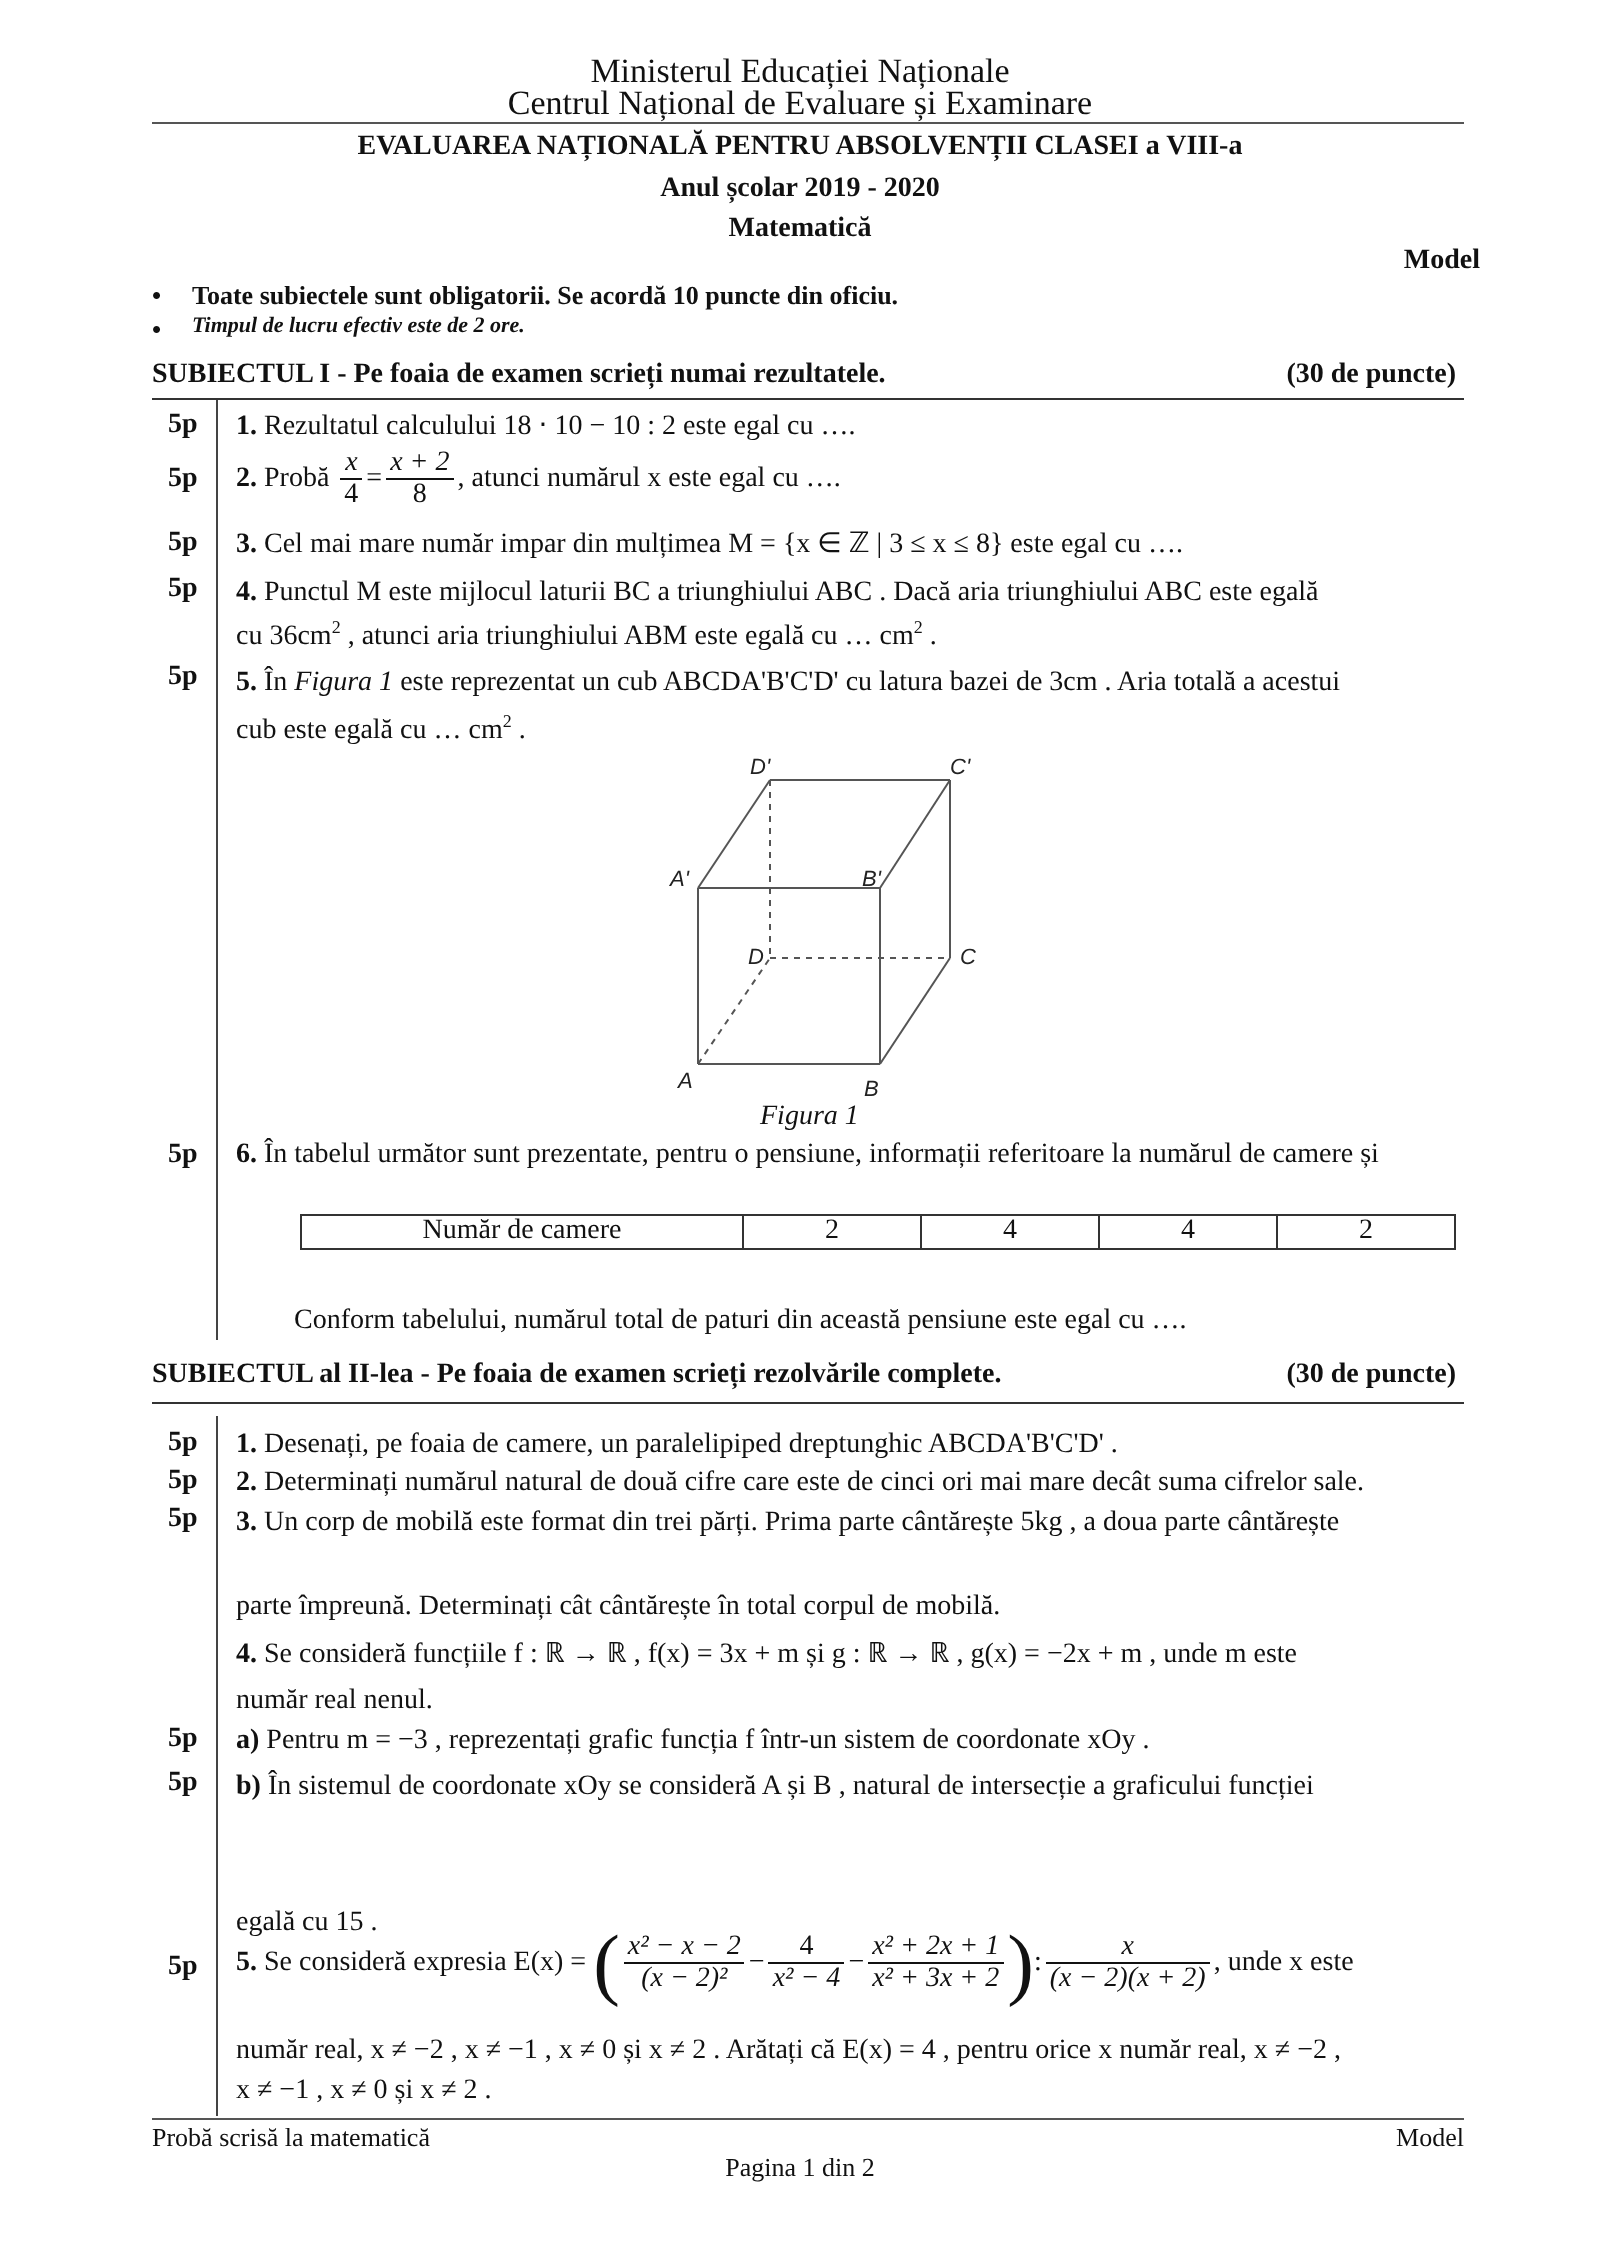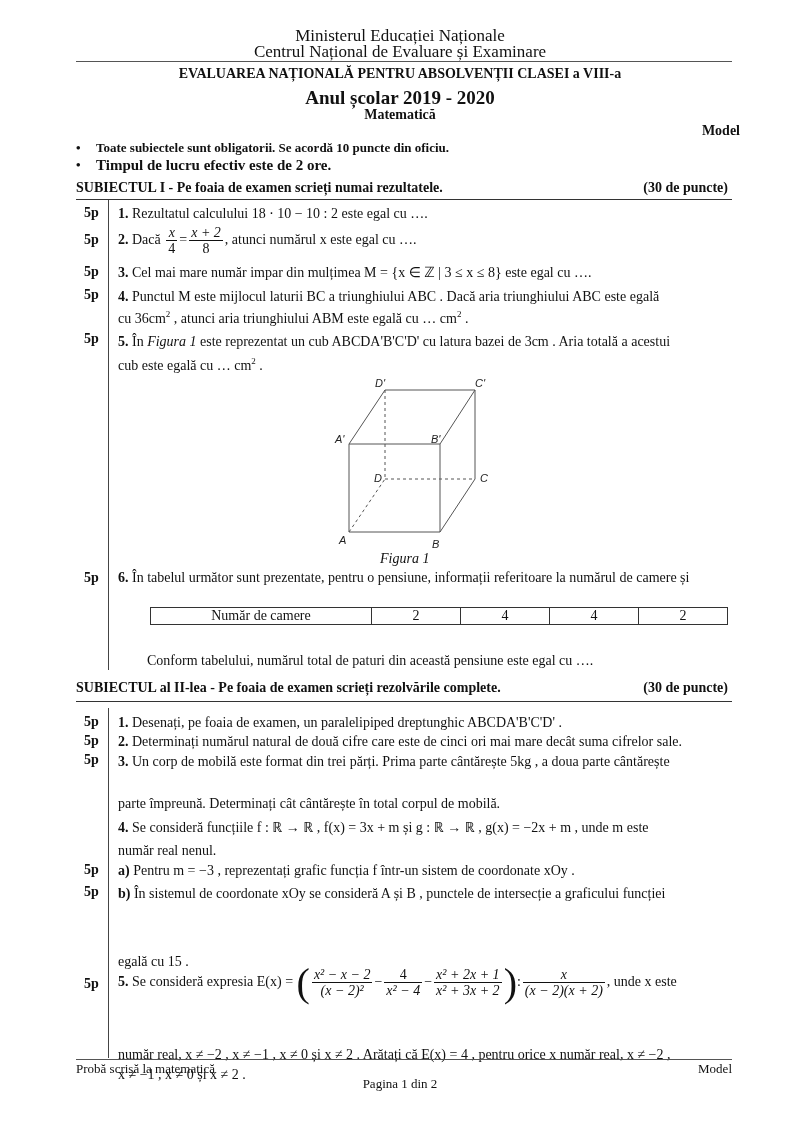--- a/index.html
+++ b/index.html
@@ -24,40 +24,40 @@
   svg text { font-family:"Liberation Sans", sans-serif; font-style:italic; font-size:11px; fill:#222; }
   .paren { font-size:40px; vertical-align:middle; font-style:normal; line-height:0; }
 </style>
 </head>
 <body>
 
 <div class="abs center hdr" style="top:28px;">Ministerul Educației Naționale</div>
 <div class="abs center hdr" style="top:44px;">Centrul Național de Evaluare și Examinare</div>
 <div class="rule" style="left:76px; width:656px; top:61px;"></div>
 <div class="abs center bold" style="top:66px; font-size:14px;">EVALUAREA NAȚIONALĂ PENTRU ABSOLVENȚII CLASEI a VIII-a</div>
-<div class="abs center bold" style="top:87px; font-size:19px;">Anul școlar 2019 - 2020</div>
+<div class="abs center bold" style="top:87px; font-size:14px;">Anul școlar 2019 - 2020</div>
 <div class="abs center bold" style="top:107px; font-size:14px;">Matematică</div>
 <div class="abs bold" style="top:123px; right:60px; font-size:14px;">Model</div>
 
 <div class="bullet" style="top:140px;">•</div>
 <div class="abs bold" style="left:96px; top:140px; font-size:13px;">Toate subiectele sunt obligatorii. Se acordă 10 puncte din oficiu.</div>
 <div class="bullet" style="top:157px;">•</div>
-<div class="abs bold" style="left:96px; top:157px; font-size:15px;">Timpul de lucru efectiv este de 2 ore.</div>
+<div class="abs bold" style="left:96px; top:157px; font-size:11px;font-style:italic;">Timpul de lucru efectiv este de 2 ore.</div>
 
 <div class="abs bold" style="left:76px; top:180px; font-size:14px;">SUBIECTUL I - Pe foaia de examen scrieți numai rezultatele.</div>
 <div class="abs bold" style="right:72px; top:180px; font-size:14px;">(30 de puncte)</div>
 <div class="rule" style="left:76px; width:656px; top:199px; background:#333;"></div>
 <div class="vline" style="left:108px; top:200px; height:470px;"></div>
 
 <div class="pts" style="top:205px;">5p</div>
 <div class="q" style="top:204px;"><b>1.</b> <span>Rezultatul calculului 18 ⋅ 10 − 10 : 2  este egal cu ….</span></div>
 
 <div class="pts" style="top:232px;">5p</div>
 <div class="q" style="top:222px; line-height:36px;">
-  <b>2.</b> <span>Dacă</span>
+  <b>2.</b> <span>Probă</span>
   <span class="frac"><span class="num">x</span><span style="font-style:normal">4</span></span><span>=</span><span class="frac"><span class="num">x + 2</span><span style="font-style:normal">8</span></span><span>, atunci numărul  x  este egal cu ….</span>
 </div>
 
 <div class="pts" style="top:264px;">5p</div>
 <div class="q" style="top:263px;"><b>3.</b> <span>Cel mai mare număr impar din mulțimea  M = {x ∈ ℤ | 3 ≤ x ≤ 8}  este egal cu ….</span></div>
 
 <div class="pts" style="top:287px;">5p</div>
 <div class="q" style="top:286px; line-height:22px; width:612px;">
   <b>4.</b> <span>Punctul  M  este mijlocul laturii  BC  a triunghiului  ABC . Dacă aria triunghiului  ABC  este egală</span><br>
   <span>cu  36cm</span><sup>2</sup><span> , atunci aria triunghiului  ABM  este egală cu … cm</span><sup>2</sup><span> .</span>
@@ -111,21 +111,21 @@
 </tbody>
   </table>
 <div class="q" style="top:651px; width:612px;margin-left:29px;">Conform tabelului, numărul total de paturi din această pensiune este egal cu ….</div>
 
 <div class="abs bold" style="left:76px; top:680px; font-size:14px;">SUBIECTUL al II-lea - Pe foaia de examen scrieți rezolvările complete.</div>
 <div class="abs bold" style="right:72px; top:680px; font-size:14px;">(30 de puncte)</div>
 <div class="rule" style="left:76px; width:656px; top:701px; background:#333;"></div>
 <div class="vline" style="left:108px; top:708px; height:350px;"></div>
 
 <div class="pts" style="top:714px;">5p</div>
-<div class="q" style="top:713px; width:612px;"><b>1.</b> <span>Desenați, pe foaia de examen, un paralelipiped dreptunghic  ABCDA'B'C'D' .</span></div>
+<div class="q" style="top:713px; width:612px;"><b>1.</b> <span>Desenați, pe foaia de camere, un paralelipiped dreptunghic  ABCDA'B'C'D' .</span></div>
 
 <div class="pts" style="top:733px;">5p</div>
 <div class="q" style="top:732px; width:612px;"><b>2.</b> <span>Determinați numărul natural de două cifre care este de cinci ori mai mare decât suma cifrelor sale.</span></div>
 
 <div class="pts" style="top:752px;">5p</div>
 <div class="q" style="top:751px; line-height:21px; width:612px;">
   <b>3.</b> <span>Un corp de mobilă este format din trei părți. Prima parte cântărește  5kg , a doua parte cântărește</span><br>
   <br>
   <span>parte împreună. Determinați cât cântărește în total corpul de mobilă.</span>
 </div>
@@ -133,32 +133,32 @@
 <div class="q" style="top:816px; line-height:23px; width:612px;">
   <b>4.</b> <span>Se consideră funcțiile  f : ℝ → ℝ ,  f(x) = 3x + m  și  g : ℝ → ℝ ,  g(x) = −2x + m , unde  m  este</span><br>
   <span>număr real nenul.</span>
 </div>
 
 <div class="pts" style="top:862px;">5p</div>
 <div class="q" style="top:861px; width:612px;"><b>a)</b> <span>Pentru  m = −3 , reprezentați grafic funcția  f  într-un sistem de coordonate  xOy .</span></div>
 
 <div class="pts" style="top:884px;">5p</div>
 <div class="q" style="top:883px; line-height:22.5px; width:612px;">
-  <b>b)</b> <span>În sistemul de coordonate  xOy  se consideră  A  și  B , punctele de intersecție a graficului funcției</span><br>
+  <b>b)</b> <span>În sistemul de coordonate  xOy  se consideră  A  și  B , natural de intersecție a graficului funcției</span><br>
   <br>
   <br>
   <span>egală cu 15 .</span>
 </div>
 
 <div class="pts" style="top:976px;">5p</div>
 <div class="q" style="top:960px; line-height:44px; width:612px; white-space:nowrap;">
   <b>5.</b> <span>Se consideră expresia  E(x) =</span>
   <span class="paren">(</span><span class="frac"><span class="num">x² − x − 2</span><span>(x − 2)²</span></span>−<span class="frac"><span class="num" style="font-style:normal">4</span><span>x² − 4</span></span>−<span class="frac"><span class="num">x² + 2x + 1</span><span>x² + 3x + 2</span></span><span class="paren">)</span>:<span class="frac"><span class="num">x</span><span>(x − 2)(x + 2)</span></span><span>, unde  x  este</span>
 </div>
-<div class="q" style="top:1016px; line-height:20px; width:612px;margin-top:29px;">
+<div class="q" style="top:1016px; line-height:20px; width:612px;">
   <span>număr real,  x ≠ −2 ,  x ≠ −1 ,  x ≠ 0  și  x ≠ 2 . Arătați că  E(x) = 4 , pentru orice  x  număr real,  x ≠ −2 ,</span><br>
   <span>x ≠ −1 ,  x ≠ 0  și  x ≠ 2 .</span>
 </div>
 
 <div class="rule" style="left:76px; width:656px; top:1059px;"></div>
 <div class="abs" style="left:76px; top:1061px; font-size:13px;">Probă scrisă la matematică</div>
 <div class="abs" style="right:68px; top:1061px; font-size:13px;">Model</div>
 <div class="abs center" style="top:1076px; font-size:13px;">Pagina 1 din 2</div>
 
 </body></html>

